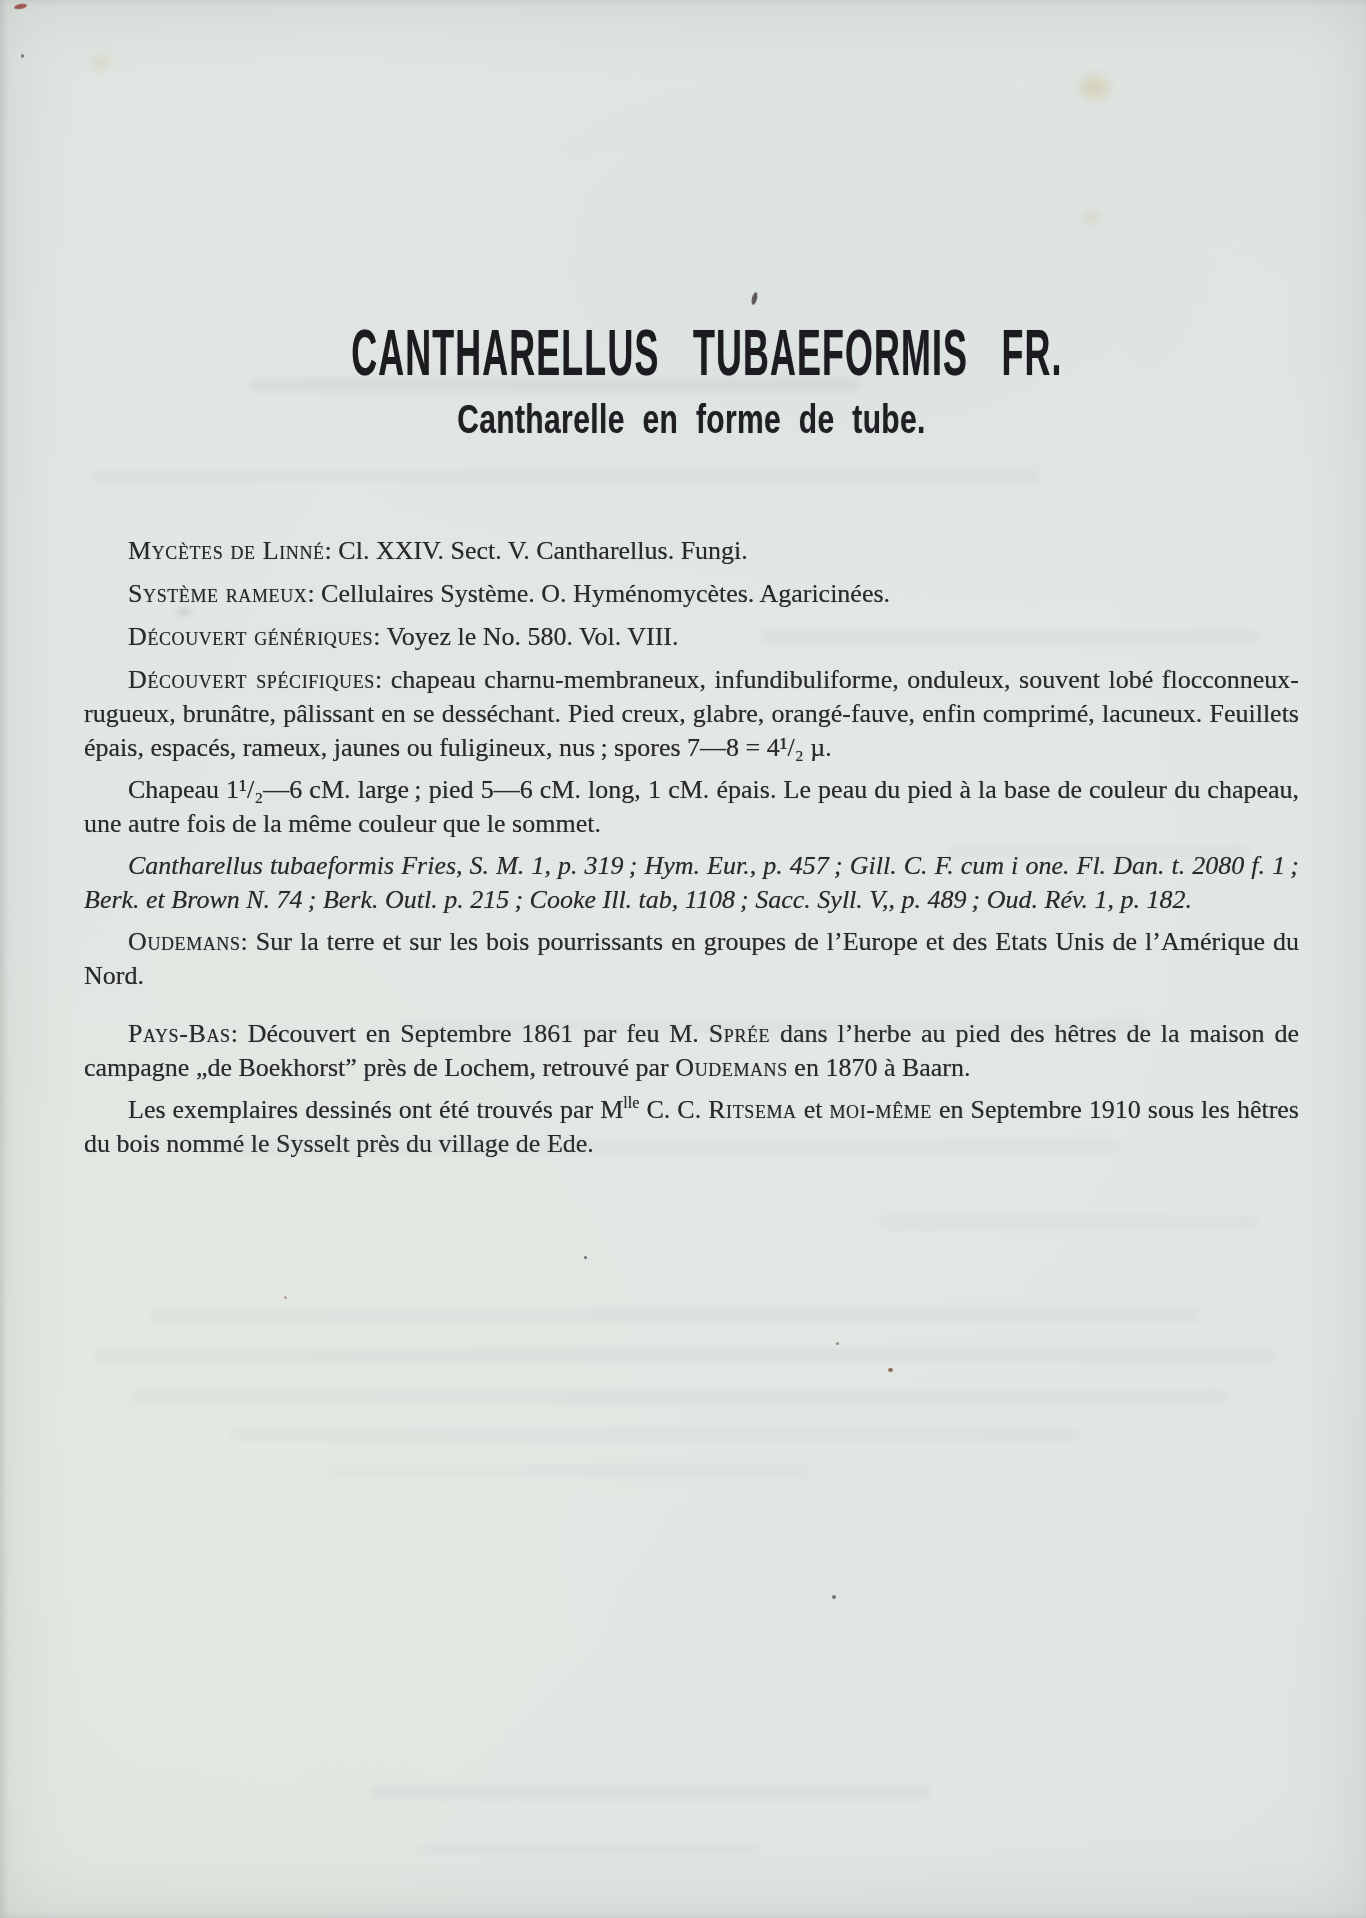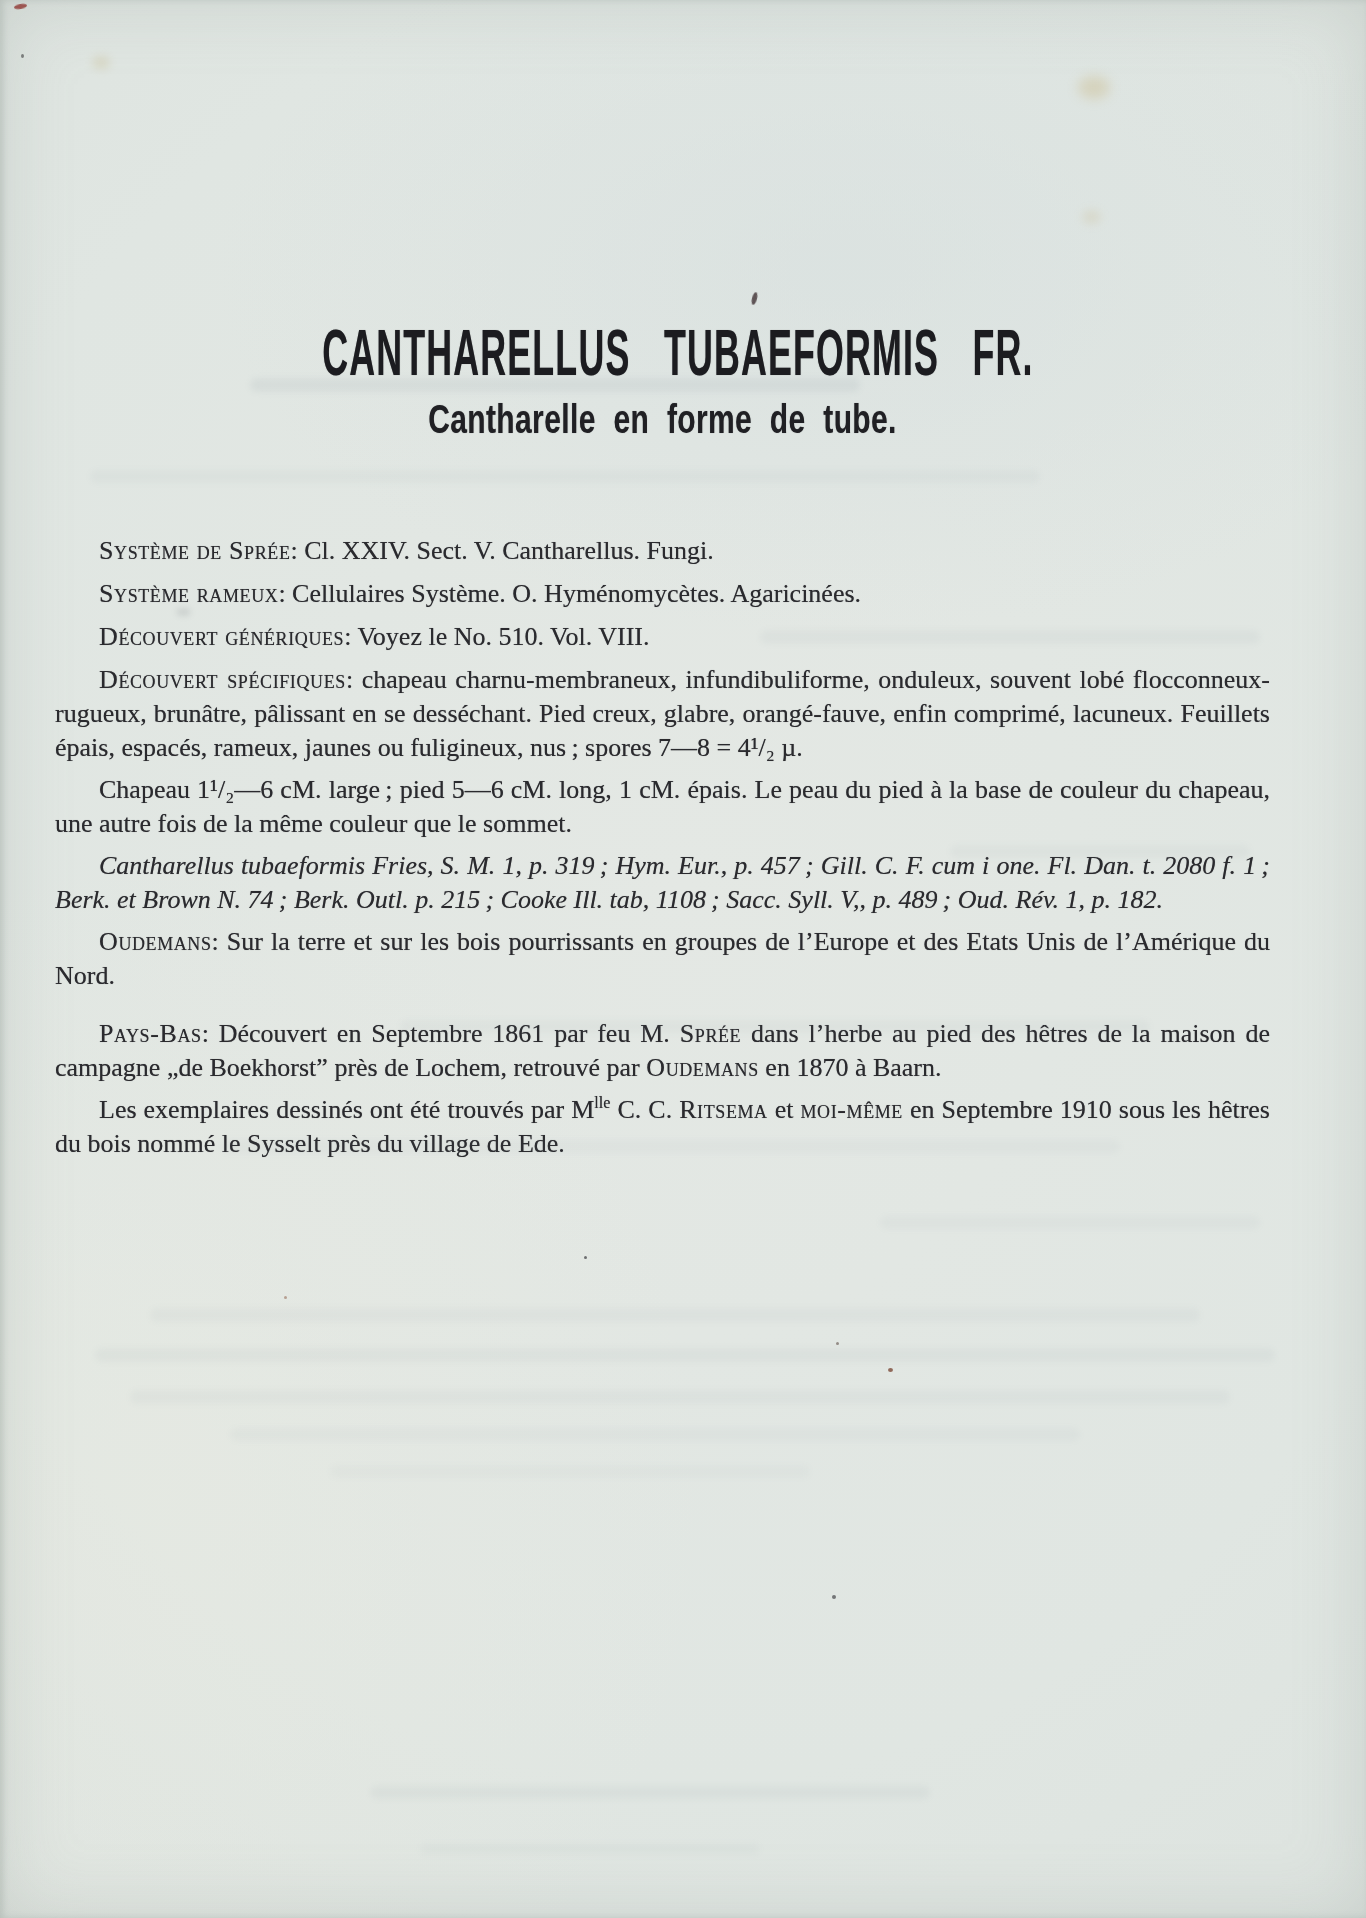--- a/index.html
+++ b/index.html
@@ -10,21 +10,21 @@
     overflow:hidden;
     background:
       radial-gradient(ellipse 900px 520px at 62% 14%, rgba(214,223,223,.55), rgba(214,223,223,0) 70%),
       radial-gradient(ellipse 760px 900px at 12% 78%, rgba(233,235,226,.5), rgba(233,235,226,0) 72%),
       radial-gradient(ellipse 1300px 1500px at 50% 46%, #e4e8e4 0%, #e0e6e2 60%, #dce2de 100%);
     box-shadow: inset 0 0 70px rgba(148,158,152,.28), inset 3px 0 6px rgba(120,130,125,.25);
     font-family:"Liberation Serif", serif;
     color:#2a2a2e;
   }
   .content{
-    position:absolute; left:55px; top:0; width:1215px;
+    position:absolute; left:84px; top:0; width:1215px;
   }
   h1.doc-title{
     margin:322px 0 0 0;
     text-align:center;
     font-family:"Liberation Sans", sans-serif;
     font-weight:700;
     font-size:64px;
     line-height:62px;
     letter-spacing:2px;
     word-spacing:40px;
@@ -70,23 +70,23 @@
   .stain{position:absolute; pointer-events:none;}
 </style>
 </head>
 <body>
 
 <div class="page">
   <div class="content">
     <h1 class="doc-title">CANTHARELLUS TUBAEFORMIS FR.</h1>
     <h2 class="doc-subtitle">Cantharelle en forme de tube.</h2>
     <div class="body-text">
-        <p class="para entry"><span class="seg-smallcaps">Système de Sprée</span><span class="seg-normal">: Cl. XXIV. Sect. V. Cantharellus. Fungi.</span></p>
+        <p class="para entry"><span class="seg-smallcaps">Mycètes de Linné</span><span class="seg-normal">: Cl. XXIV. Sect. V. Cantharellus. Fungi.</span></p>
         <p class="para entry"><span class="seg-smallcaps">Système rameux</span><span class="seg-normal">: Cellulaires Système. O. Hyménomycètes. Agaricinées.</span></p>
-        <p class="para entry"><span class="seg-smallcaps">Découvert génériques</span><span class="seg-normal">: Voyez le No. 510. Vol. VIII.</span></p>
+        <p class="para entry"><span class="seg-smallcaps">Découvert génériques</span><span class="seg-normal">: Voyez le No. 580. Vol. VIII.</span></p>
         <p class="para body"><span class="seg-smallcaps">Découvert spécifiques</span><span class="seg-normal">: chapeau charnu-membraneux, infundibuliforme, onduleux, souvent lobé flocconneux-rugueux, brunâtre, pâlissant en se desséchant. Pied creux, glabre, orangé-fauve, enfin comprimé, lacuneux. Feuillets épais, espacés, rameux, jaunes ou fuligineux, nus ; spores 7—8 = 4¹/₂ µ.</span></p>
         <p class="para body"><span class="seg-normal">Chapeau 1¹/₂—6 cM. large ; pied 5—6 cM. long, 1 cM. épais. Le peau du pied à la base de couleur du chapeau, une autre fois de la même couleur que le sommet.</span></p>
         <p class="para body"><span class="seg-italic">Cantharellus tubaeformis Fries, S. M. 1, p. 319 ; Hym. Eur., p. 457 ; Gill. C. F. cum i one. Fl. Dan. t. 2080 f. 1 ; Berk. et Brown N. 74 ; Berk. Outl. p. 215 ; Cooke Ill. tab, 1108 ; Sacc. Syll. V,, p. 489 ; Oud. Rév. 1, p. 182.</span></p>
         <p class="para body"><span class="seg-smallcaps">Oudemans</span><span class="seg-normal">: Sur la terre et sur les bois pourrissants en groupes de l’Europe et des Etats Unis de l’Amérique du Nord.</span></p>
         <p class="para body gap-top"><span class="seg-smallcaps">Pays-Bas</span><span class="seg-normal">: Découvert en Septembre 1861 par feu M. </span><span class="seg-smallcaps">Sprée</span><span class="seg-normal"> dans l’herbe au pied des hêtres de la maison de campagne „de Boekhorst” près de Lochem, retrouvé par </span><span class="seg-smallcaps">Oudemans</span><span class="seg-normal"> en 1870 à Baarn.</span></p>
         <p class="para body"><span class="seg-normal">Les exemplaires dessinés ont été trouvés par M</span><sup class="seg-sup">lle</sup><span class="seg-normal"> C. C. </span><span class="seg-smallcaps">Ritsema</span><span class="seg-normal"> et </span><span class="seg-smallcaps">moi-même</span><span class="seg-normal"> en Septembre 1910 sous les hêtres du bois nommé le Sysselt près du village de Ede.</span></p>
       </div>
   </div>
   <div id="smudge-layer">
       <div class="smudge" style="left: 250px; top: 378px; width: 610px; height: 14px; opacity: 0.1;"></div>

